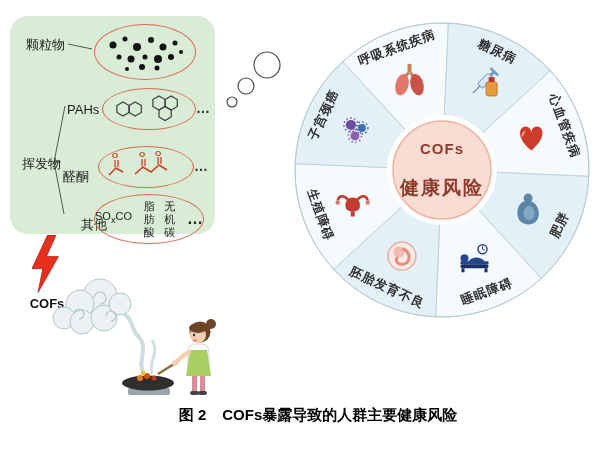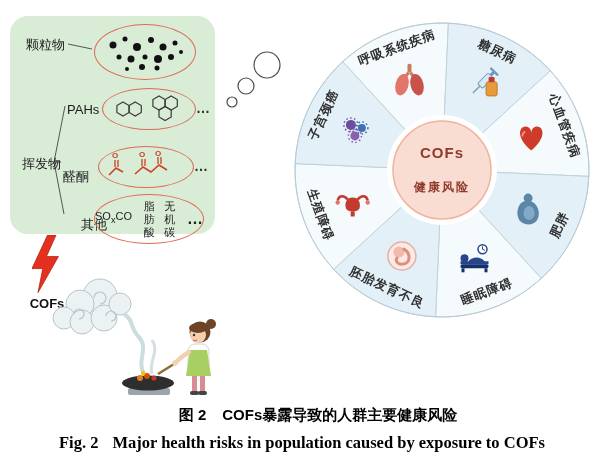--- a/index.html
+++ b/index.html
@@ -45,21 +45,21 @@
   .wl1{left:205px;top:32px;transform:translate(-50%,-50%) rotate(25deg);}
   .wl2{left:272px;top:106px;transform:translate(-50%,-50%) rotate(70deg);}
   .wl3{left:268px;top:205px;transform:translate(-50%,-50%) rotate(-65deg);}
   .wl4{left:195px;top:272px;transform:translate(-50%,-50%) rotate(-20deg);}
   .wl5{left:95px;top:268px;transform:translate(-50%,-50%) rotate(25deg);}
   .wl6{left:28px;top:195px;transform:translate(-50%,-50%) rotate(70deg);}
   .wl7{left:32px;top:95px;transform:translate(-50%,-50%) rotate(-65deg);}
   .wheel-center{position:absolute;left:150px;top:150px;transform:translate(-50%,-50%);
                 text-align:center;color:#8f3a2c;font-weight:bold;}
   .wheel-center .c1{font-size:15px;letter-spacing:1px;}
-  .wheel-center .c2{font-size:12px;letter-spacing:2px;margin-top:18px;}
+  .wheel-center .c2{font-size:19px;letter-spacing:2px;margin-top:18px;}
 
   
   .caption-zh{position:absolute;left:16px;top:406px;width:604px;text-align:center;
               font-size:15px;font-weight:bold;color:#000;}
   .caption-zh .cap-label{margin-right:16px;}
   .caption-en{position:absolute;left:0;top:433px;width:604px;text-align:center;
               font-family:"Liberation Serif","DejaVu Serif",serif;
               font-size:16.5px;font-weight:bold;color:#000;}
   .caption-en .cap-label{margin-right:14px;}
 </style>
@@ -288,17 +288,14 @@
 
     <div class="wheel-center">
       <div class="c1">COFs</div>
       <div class="c2">健康风险</div>
     </div>
   </div>
 
   <div class="caption-zh">
     <span class="cap-label">图 2</span><span>COFs暴露导致的人群主要健康风险</span>
   </div>
-  <div class="caption-en">
-    <span class="cap-label">Fig. 2</span><span>Major health risks in population caused by exposure to COFs</span>
-  </div>
 
 </div>
 
 </body></html>

